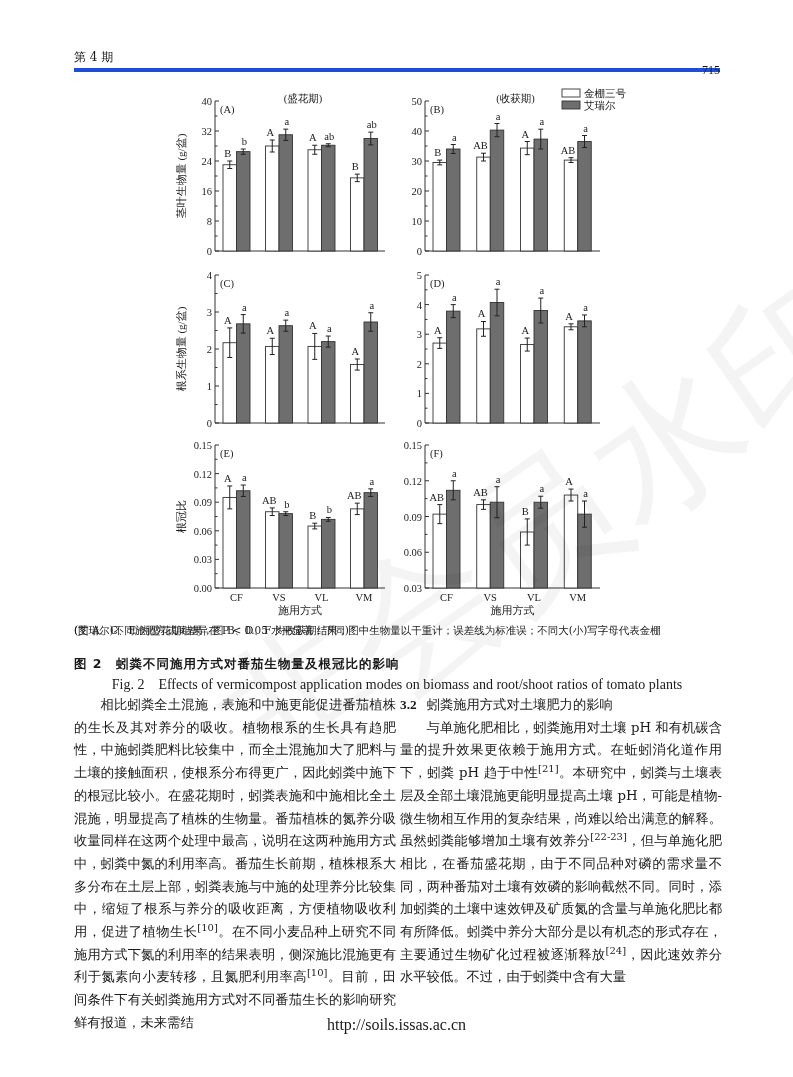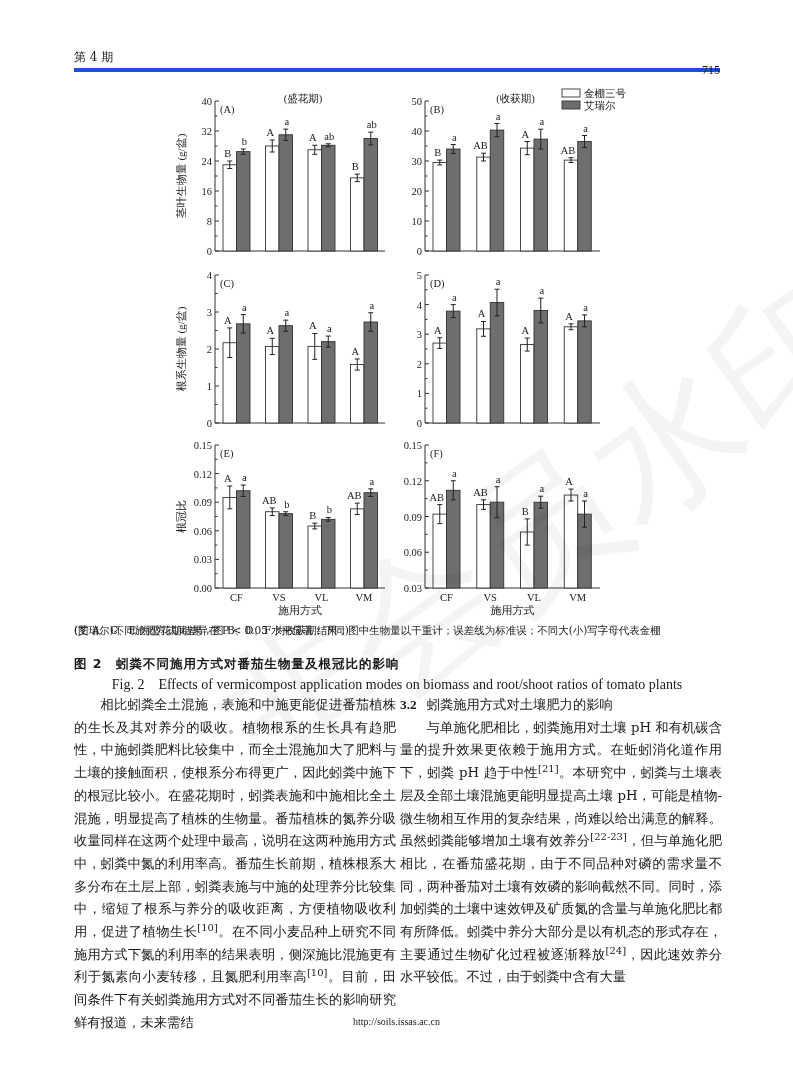--- a/index.html
+++ b/index.html
@@ -14,21 +14,21 @@
   #figure text { font-family: "Liberation Serif", "DejaVu Serif", serif; fill: #222; }
   .note { position: absolute; left: 74px; width: 646px; text-align: left; font-size: 10.5px; line-height: 16px; }
   .cap-cn { position: absolute; left: 74px; width: 646px; text-align: left; top: 656px; font-size: 12.5px; font-weight: bold; font-family: "DejaVu Sans", sans-serif; letter-spacing: 1px; }
   .cap-en { position: absolute; left: 74px; width: 646px; text-align: center; top: 676px; font-size: 14px; font-family: "Liberation Serif", serif; }
   .col { position: absolute; top: 694px; width: 322px; font-size: 13.3px; line-height: 22.7px; text-align: justify; }
   .col p { margin: 0; }
   .col .indent { text-indent: 2em; }
   .col .sec { font-weight: normal; }
   .col .sec b { font-family: "Liberation Serif", serif; margin-right: 10px; }
   sup { font-size: 10px; line-height: 0; }
-  .footer { position: absolute; left: 0; width: 793px; top: 1016px; text-align: center; font-size: 10px; font-family: "Liberation Serif", serif; }
+  .footer { position: absolute; left: 0; width: 793px; top: 1016px; text-align: center; font-size: 16px; font-family: "Liberation Serif", serif; }
   .watermark { position: absolute; left: 170px; top: 430px; font-size: 150px; color: rgba(0,0,0,0.045);
                transform: rotate(-35deg); font-family: "DejaVu Sans", sans-serif; pointer-events: none; white-space: nowrap; }
 </style>
 </head>
 <body>
 
 <div class="header">
   <span class="issue">第 4 期</span>
   <span class="page">715</span>
 </div>

